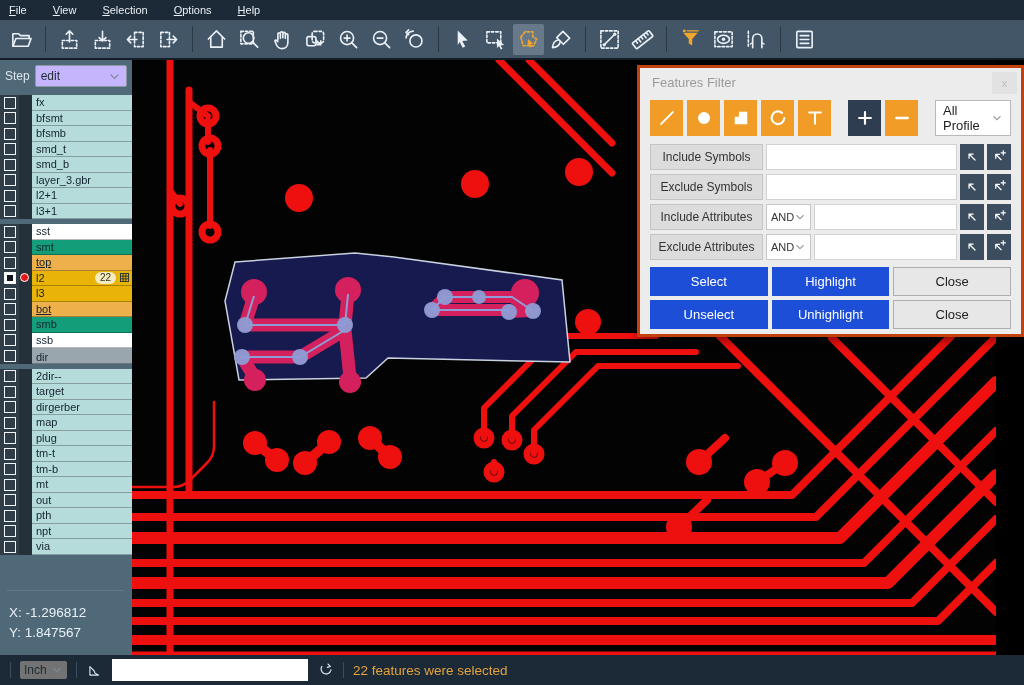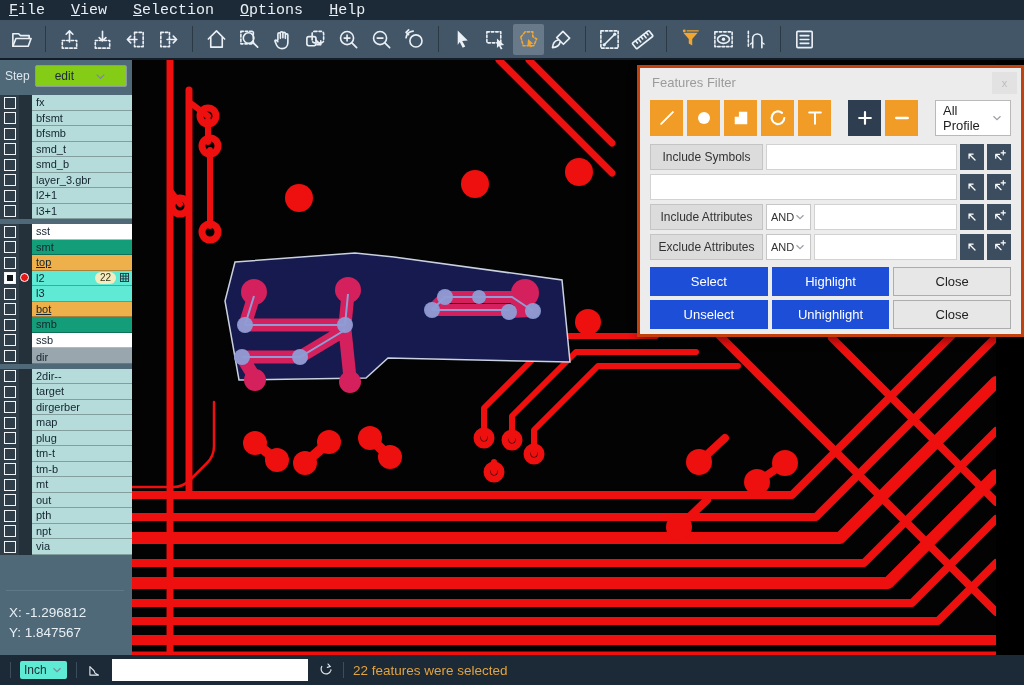--- a/index.html
+++ b/index.html
@@ -3,61 +3,61 @@
 <meta charset="utf-8">
 <style>
   * { margin:0; padding:0; box-sizing:border-box; }
   html,body { width:1024px; height:685px; overflow:hidden; background:#000; }
   body { font-family:"Liberation Sans","DejaVu Sans",sans-serif; }
   #app { position:relative; width:1024px; height:685px; background:#1c2936; }
 
   
   #menubar { position:absolute; top:0; left:0; right:0; height:20px; background:#1c2936;
              display:flex; align-items:center; padding-left:9px; gap:26px; }
-  .menu-item { color:#e9eff5; font-size:15px; cursor:default;font-family:Liberation Mono, monospace; }
+  .menu-item { color:#e9eff5; font-size:11px; cursor:default; }
   .menu-item u { text-decoration:underline; }
 
   
   #toolbar { position:absolute; top:20px; left:0; right:0; height:40px; background:#425668;
              border-bottom:2px solid #141e28; display:flex; align-items:center; padding-left:6px; gap:2px; }
   .tool-btn { width:31px; height:31px; display:flex; align-items:center; justify-content:center;
               color:#eaf0f5; border-radius:2px; }
   .tool-btn.active { background:#68798a; color:#f2a62e; }
   .tool-btn.accent { color:#f2a62e; }
   .tool-sep { width:1px; height:26px; background:#2b3945; margin:0 6px; }
 
   
   #main { position:absolute; top:60px; left:0; width:1024px; height:595px; display:flex; }
 
   
   #sidebar { position:relative; width:132px; height:595px; background:#4f6978; flex:none; }
   #step-row { height:32px; display:flex; align-items:center; gap:5px; padding:0 5px; }
   #step-label { color:#dde6ec; font-size:12px; }
-  #step-select { flex:1; height:22px; background:#84cc16; border:1px solid #8a9aa5; border-radius:2px;
-                 display:flex; align-items:center; justify-content:space-between; padding:0 19px;
+  #step-select { flex:1; height:22px; background:#c4b5fd; border:1px solid #8a9aa5; border-radius:2px;
+                 display:flex; align-items:center; justify-content:space-between; padding:0 5px;
                  font-size:12px; color:#1d2a33; }
   #step-select .chev { color:#7b8b96; display:flex; }
 
   #layer-groups { padding-top:3px; }
   .layer-group { margin-bottom:5px; }
   .layer-row { height:15.5px; display:flex; align-items:stretch; }
   .chk { width:19px; background:#2e3d48; display:flex; align-items:center; justify-content:center; flex:none; }
   .chk::before { content:""; width:10px; height:10px; border:1.5px solid #f2f6f8; display:block; }
   .layer-row.selected .chk::before { background:#fff; box-shadow:inset 0 0 0 2px #fff, inset 0 0 0 6px #10161d; }
   .mid { width:13px; background:#24303a; position:relative; flex:none; }
   .mid .dot { position:absolute; left:1px; top:2px; width:9px; height:9px; border-radius:50%;
               background:#e81616; border:1.5px solid #fff; }
   .nm { flex:1; display:flex; align-items:center; padding:0 3px 0 4px; font-size:11px; color:#142430;
         border-bottom:1px solid rgba(0,0,0,.28); min-width:0; }
   .nm .nm-text { white-space:nowrap; }
   .nm.cyan  { background:#b5dcda; }
   .nm.white { background:#ffffff; }
   .nm.green { background:#139e79; }
   .nm.amber { background:#eeb04a;text-decoration:underline; }
-  .nm.gold  { background:#5eead4; }
+  .nm.gold  { background:#eab308; }
   .nm.gray  { background:#9aa6ae;align-items:flex-end; }
   .badge { margin-left:auto; background:#f4ecc0; border-radius:7px; padding:0 5px; font-size:10px;
            line-height:12px; color:#3a3418; }
   .grid-ico { margin-left:4px; display:flex; }
 
   #coord-sep { position:absolute; left:6px; right:8px; bottom:64px; border-top:1px solid #5f7987; }
   #coord-box { position:absolute; left:9px; bottom:12px; color:#e9f0f5; font-size:13.5px; line-height:20px; }
 
   
   #canvas { flex:1; background:#000; overflow:hidden; position:relative; }
@@ -88,21 +88,21 @@
   .row-btn { width:24px; flex:none; background:#3c4d60; color:#fff; display:flex; align-items:center; justify-content:center; }
   .dlg-actions { display:grid; grid-template-columns:1fr 1fr 1fr; gap:4px; margin:7px 10px 0; }
   .act-btn { height:29px; font-size:13px; display:flex; align-items:center; justify-content:center; }
   .act-btn.dark  { background:#1d4ed8; color:#fff; }
   .act-btn.light { background:#e7e7e7; color:#222; border:1px solid #adadad; }
 
   
   #statusbar { position:absolute; bottom:0; left:0; right:0; height:30px; background:#1c2936;
                display:flex; align-items:center; padding-left:10px; gap:9px; }
   .sb-sep { width:1px; height:16px; background:#3c4e5d; }
-  #units-select { width:47px; height:18px; background:#5eead4; border-radius:2px; display:flex; align-items:center;
+  #units-select { width:47px; height:18px; background:#737373; border-radius:2px; display:flex; align-items:center;
                   justify-content:space-between; padding:0 4px; font-size:12px; color:#1d2a33; }
   #units-select .chev { color:#7b8b96; display:flex; }
   .sb-icon { color:#dfe8ee; display:flex; }
   #command-input { width:196px; height:22px; border:none; background:#fff; font:12px "Liberation Sans",sans-serif; padding:0 5px; }
   #status-message { color:#e4a33c; font-size:13.5px; }
 </style>
 </head>
 <body>
 
 <div id="app">
@@ -720,20 +720,21 @@
     <span class="row-btn">
               <span style="display:flex">
                 <svg viewBox="0 0 24 24" width="15" height="15" fill="none" stroke="currentColor" stroke-width="1.7" stroke-linecap="round" stroke-linejoin="round">
                   <path d="M14.5 15.5 6 7M6 13V7h6" stroke-width="2"></path>
                   <path d="M14.5 4.5h7M18 1v7" stroke-width="1.8"></path>
                 </svg>
               </span>
             </span>
   </div>
           <div class="dlg-row">
+    <span class="row-label">Exclude Symbols</span>
 
     <input class="row-input" value="" style="">
     <span class="row-btn">
               <span style="display:flex">
                 <svg viewBox="0 0 24 24" width="15" height="15" fill="none" stroke="currentColor" stroke-width="1.7" stroke-linecap="round" stroke-linejoin="round">
                   <path d="M16 16 6.5 6.5M6.5 13V6.5H13" stroke-width="2"></path>
                 </svg>
               </span>
             </span>
     <span class="row-btn">

